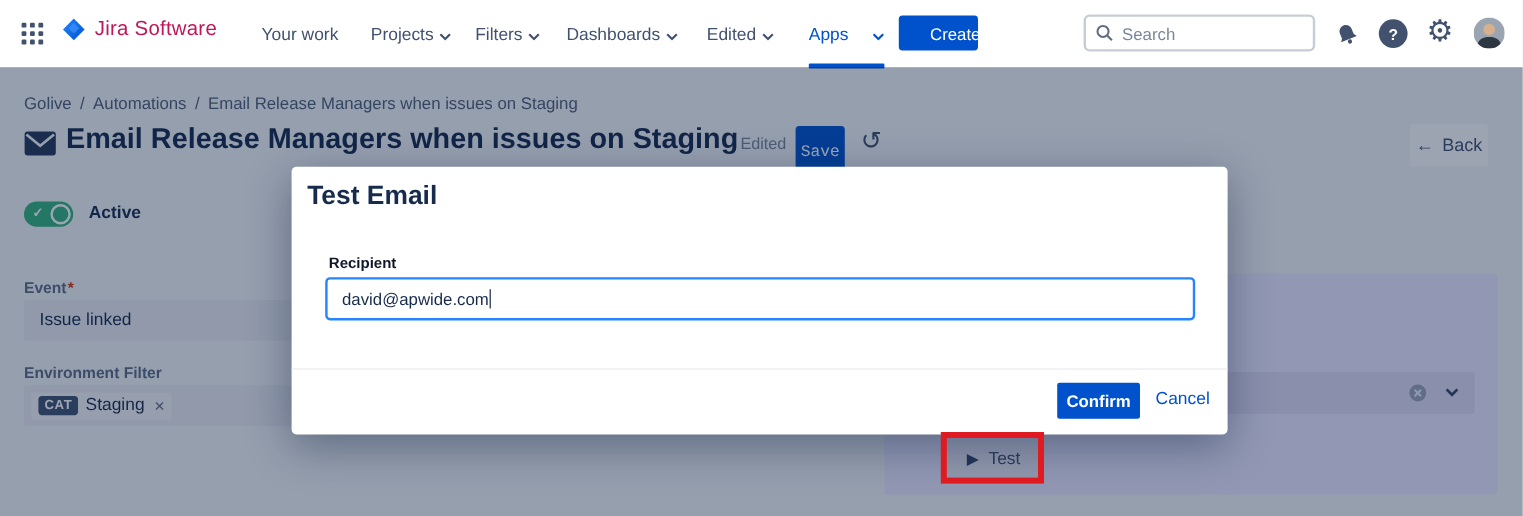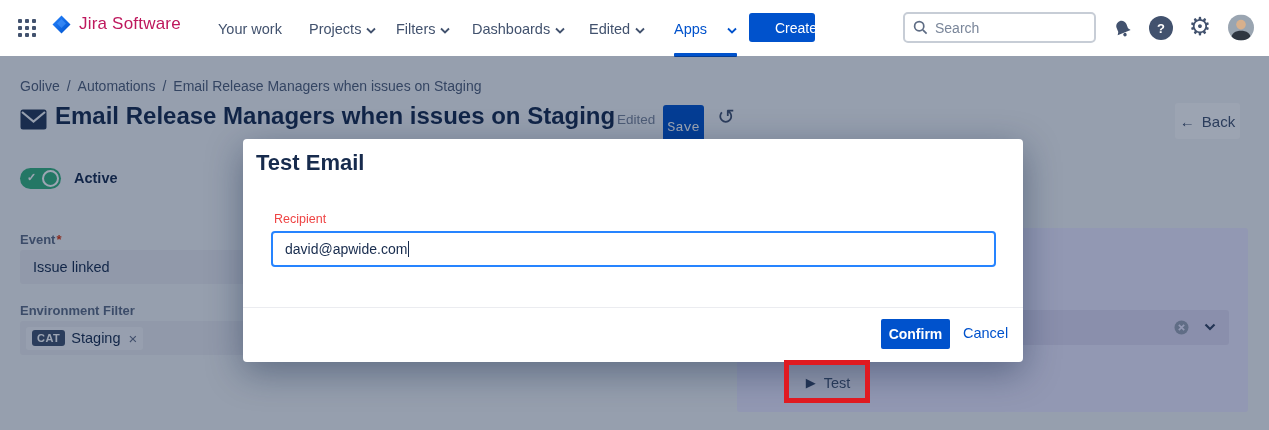--- a/index.html
+++ b/index.html
@@ -70,21 +70,21 @@
   .test-btn { position:absolute; left:53px; top:139px; width:76px; height:31px; background:#EBE9F5; border:none; border-radius:3px;
               display:flex; align-items:center; justify-content:center; gap:8px; font-size:14.5px; color:#42526E;
               font-family:inherit; cursor:pointer; }
   .play { color:#344563; font-size:13px; }
 
   
   .overlay { position:absolute; left:0; top:56px; width:1269px; height:374px; background:rgba(9,30,66,0.40); z-index:10; }
   .modal { position:absolute; left:243px; top:139px; width:780px; height:223px; background:#FFFFFF; border-radius:4px;
            box-shadow:0 10px 36px rgba(9,30,66,0.40); z-index:30; }
   .modal-title { position:absolute; left:13px; top:11px; font-size:22px; font-weight:bold; color:#172B4D;text-align:right; }
-  .recipient-label { position:absolute; left:31px; top:73px; font-size:12.5px; font-weight:400; color:#ef4444; }
+  .recipient-label { position:absolute; left:31px; top:73px; font-size:12.5px; font-weight:700; color:#0f172a; }
   .recipient-input { position:absolute; left:28px; top:92px; width:725px; height:36px; border:2px solid #2684FF;
                      border-radius:4px; background:#fff; display:flex; align-items:center; padding:0 12px;
                      font-size:14px; color:#172B4D; cursor:text;text-align:right; }
   .caret { display:inline-block; width:1px; height:16px; background:#172B4D; margin-left:1px; }
   .modal-divider { position:absolute; left:0; top:168px; width:780px; height:1px; background:#EBECF0; }
   .confirm-btn { position:absolute; left:638px; top:180px; width:69px; height:30px; background:#0052CC; color:#fff;
                  border:none; border-radius:2px; font-size:14px; font-weight:bold; font-family:inherit; cursor:pointer; }
   .cancel-link { position:absolute; left:720px; top:186px; font-size:14.5px; color:#0052CC; background:none; border:none;
                  font-family:inherit; cursor:pointer; }
   .red-annotation { position:absolute; left:784px; top:360px; width:86px; height:43px; border:5px solid #E01A21; z-index:40; }

